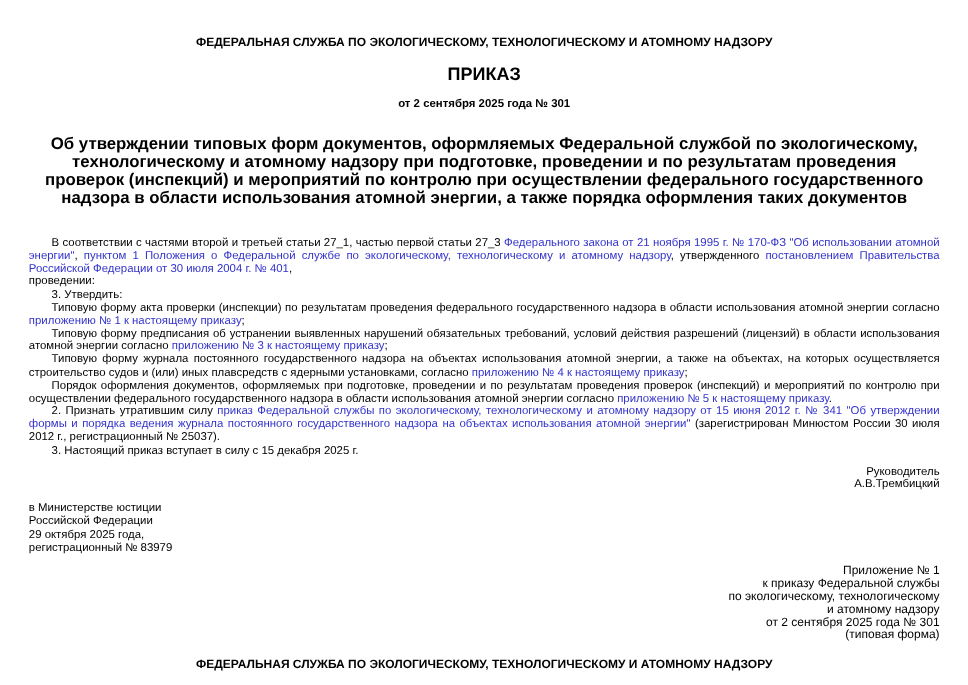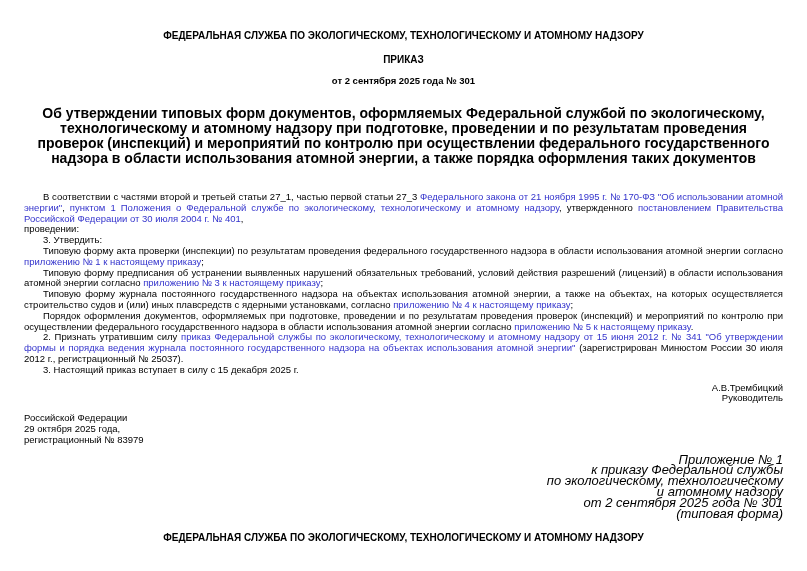--- a/index.html
+++ b/index.html
@@ -14,21 +14,21 @@
     font-family: "Liberation Sans", "DejaVu Sans", sans-serif;
     overflow: hidden;
   }
   .doc-org {
     font-size: 10px;
     font-weight: bold;
     text-align: center;
     margin: 0 0 13px 0;
   }
   .doc-type {
-    font-size: 10px;
+    font-size: 15px;
     font-weight: bold;
     text-align: center;
     margin: 0 0 10px 0;
   }
   .doc-date {
     font-size: 9.5px;
     font-weight: bold;
     text-align: center;
     margin: 0 0 20px 0;
   }
@@ -58,24 +58,23 @@
     text-align: right;
   }
   .reg-block {
     margin-top: 9px;
     font-size: 9.5px;
     line-height: 10.8px;
     text-align: left;
   }
   .appendix-note {
     margin-top: 9px;
-    font-size: 13px;
+    font-size: 10px;
     line-height: 10.8px;
     text-align: right;
-    font-style: italic;
   }
   .appendix-org {
     margin-top: 13px;
     font-size: 10px;
     font-weight: bold;
     text-align: center;
   }
 </style>
 </head>
 <body>
@@ -96,25 +95,26 @@
       <p class="para"><span>3. Утвердить:</span></p>
       <p class="para"><span>Типовую форму акта проверки (инспекции) по результатам проведения федерального государственного надзора в области использования атомной энергии согласно </span><a class="doc-link">приложению № 1 к настоящему приказу</a><span>;</span></p>
       <p class="para"><span>Типовую форму предписания об устранении выявленных нарушений обязательных требований, условий действия разрешений (лицензий) в области использования атомной энергии согласно </span><a class="doc-link">приложению № 3 к настоящему приказу</a><span>;</span></p>
       <p class="para"><span>Типовую форму журнала постоянного государственного надзора на объектах использования атомной энергии, а также на объектах, на которых осуществляется строительство судов и (или) иных плавсредств с ядерными установками, согласно </span><a class="doc-link">приложению № 4 к настоящему приказу</a><span>;</span></p>
       <p class="para"><span>Порядок оформления документов, оформляемых при подготовке, проведении и по результатам проведения проверок (инспекций) и мероприятий по контролю при осуществлении федерального государственного надзора в области использования атомной энергии согласно </span><a class="doc-link">приложению № 5 к настоящему приказу</a><span>.</span></p>
       <p class="para"><span>2. Признать утратившим силу </span><a class="doc-link">приказ Федеральной службы по экологическому, технологическому и атомному надзору от 15 июня 2012 г. № 341 "Об утверждении формы и порядка ведения журнала постоянного государственного надзора на объектах использования атомной энергии"</a><span> (зарегистрирован Минюстом России 30 июля 2012 г., регистрационный № 25037).</span></p>
       <p class="para"><span>3. Настоящий приказ вступает в силу с 15 декабря 2025 г.</span></p>
     </div>
 
   <div class="sign-block">
+    <div>Руководитель</div>
     <div>А.В.Трембицкий</div>
-    <div>Руководитель</div>
   </div>
 
   <div class="reg-block">
+      <div>в Министерстве юстиции</div>
       <div>Российской Федерации</div>
       <div>29 октября 2025 года,</div>
       <div>регистрационный № 83979</div>
     </div>
 
   <div class="appendix-note">
       <div>Приложение № 1</div>
       <div>к приказу Федеральной службы</div>
       <div>по экологическому, технологическому</div>
       <div>и атомному надзору</div>

